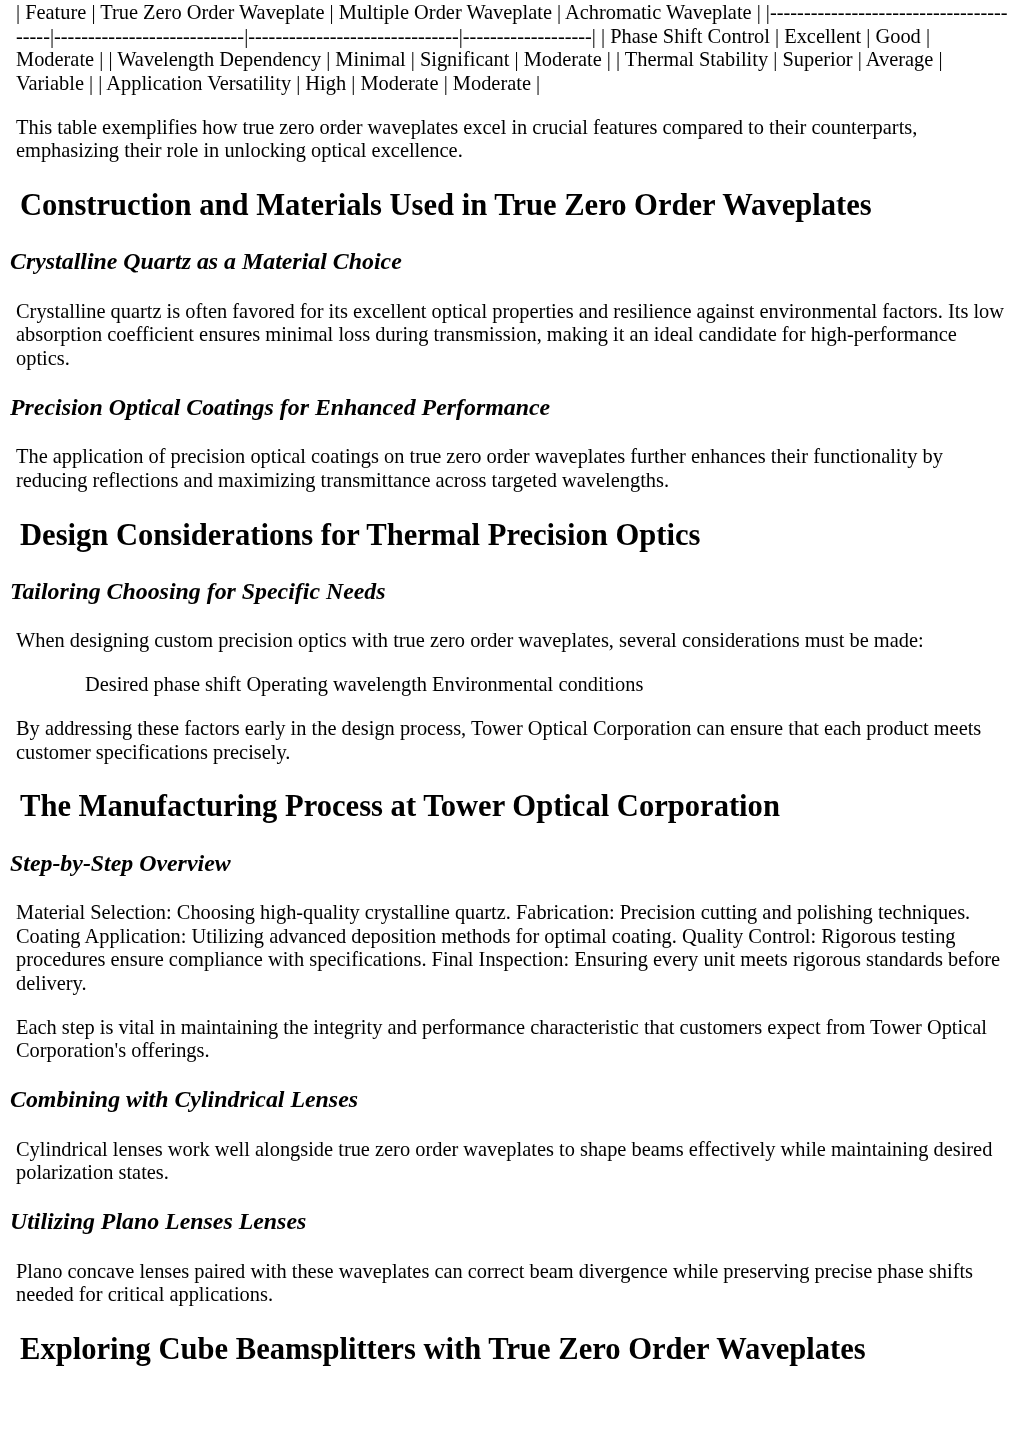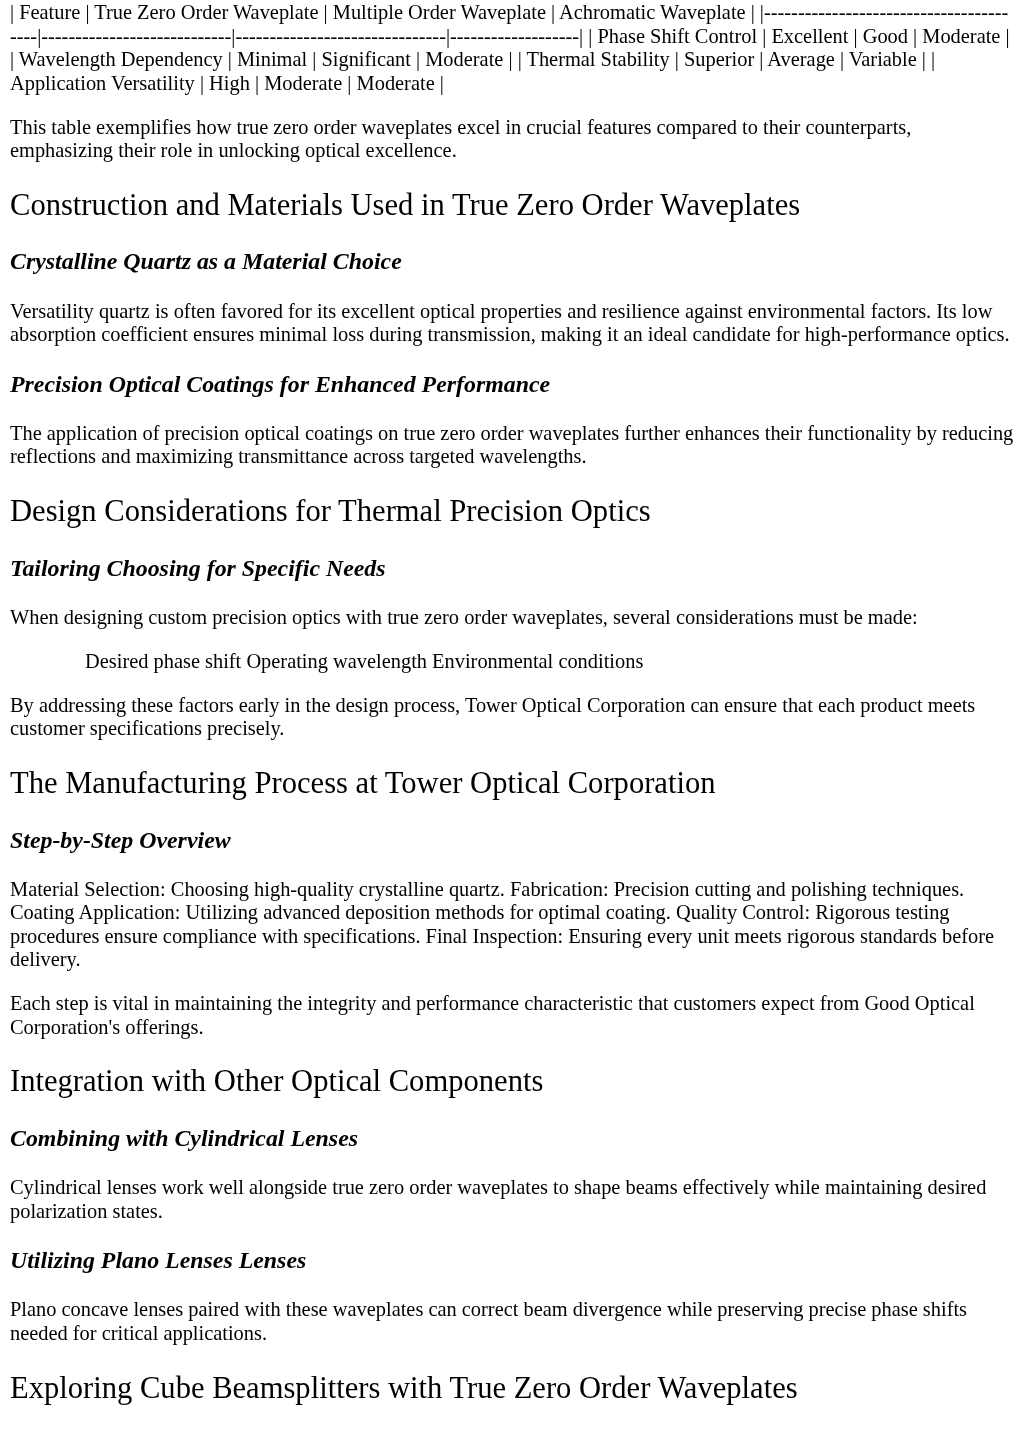--- a/index.html
+++ b/index.html
@@ -8,49 +8,48 @@
   }
   html { width: 1024px; height: 1448px; margin: 0; padding: 0; }
   body {
     width: 1004px;
     color: #000000;
     font-family: "Liberation Serif", "DejaVu Serif", serif;
     font-size: 20.4px;
     line-height: 1.15;
     margin: -19px 10px 0 10px; 
   }
-  p { margin: 1em 0; }
-  h2 { font-size: 1.5em; font-weight: normal; margin: 0.83em 0; }
+  p { margin: 1em 6px; }
+  h2 { font-size: 1.5em; font-weight: bold; margin: 0.83em 10px; }
   h3 { font-size: 1.17em; font-weight: bold; margin: 1em 0; font-style: italic; }
   blockquote { margin: 1em 75px; }
 </style>
 </head>
 <body>
 
 <main>
   <p>| Feature | True Zero Order Waveplate | Multiple Order Waveplate | Achromatic Waveplate | |----------------------------------------|----------------------------|-------------------------------|-------------------| | Phase Shift Control | Excellent | Good | Moderate | | Wavelength Dependency | Minimal | Significant | Moderate | | Thermal Stability | Superior | Average | Variable | | Application Versatility | High | Moderate | Moderate |</p>
   <p>This table exemplifies how true zero order waveplates excel in crucial features compared to their counterparts, emphasizing their role in unlocking optical excellence.</p>
 
   <h2>Construction and Materials Used in True Zero Order Waveplates</h2>
   <h3>Crystalline Quartz as a Material Choice</h3>
-  <p>Versatility quartz is often favored for its excellent optical properties and resilience against environmental factors. Its low absorption coefficient ensures minimal loss during transmission, making it an ideal candidate for high-performance optics.</p>
+  <p>Crystalline quartz is often favored for its excellent optical properties and resilience against environmental factors. Its low absorption coefficient ensures minimal loss during transmission, making it an ideal candidate for high-performance optics.</p>
   <h3>Precision Optical Coatings for Enhanced Performance</h3>
   <p>The application of precision optical coatings on true zero order waveplates further enhances their functionality by reducing reflections and maximizing transmittance across targeted wavelengths.</p>
 
   <h2>Design Considerations for Thermal Precision Optics</h2>
   <h3>Tailoring Choosing for Specific Needs</h3>
   <p>When designing custom precision optics with true zero order waveplates, several considerations must be made:</p>
   <blockquote>Desired phase shift Operating wavelength Environmental conditions</blockquote>
   <p>By addressing these factors early in the design process, Tower Optical Corporation can ensure that each product meets customer specifications precisely.</p>
 
   <h2>The Manufacturing Process at Tower Optical Corporation</h2>
   <h3>Step-by-Step Overview</h3>
   <p>Material Selection: Choosing high-quality crystalline quartz. Fabrication: Precision cutting and polishing techniques. Coating Application: Utilizing advanced deposition methods for optimal coating. Quality Control: Rigorous testing procedures ensure compliance with specifications. Final Inspection: Ensuring every unit meets rigorous standards before delivery.</p>
-  <p>Each step is vital in maintaining the integrity and performance characteristic that customers expect from Good Optical Corporation's offerings.</p>
+  <p>Each step is vital in maintaining the integrity and performance characteristic that customers expect from Tower Optical Corporation's offerings.</p>
 
-  <h2>Integration with Other Optical Components</h2>
   <h3>Combining with Cylindrical Lenses</h3>
   <p>Cylindrical lenses work well alongside true zero order waveplates to shape beams effectively while maintaining desired polarization states.</p>
   <h3>Utilizing Plano Lenses Lenses</h3>
   <p>Plano concave lenses paired with these waveplates can correct beam divergence while preserving precise phase shifts needed for critical applications.</p>
 
   <h2>Exploring Cube Beamsplitters with True Zero Order Waveplates</h2>
 </main>
 
 </body></html>

